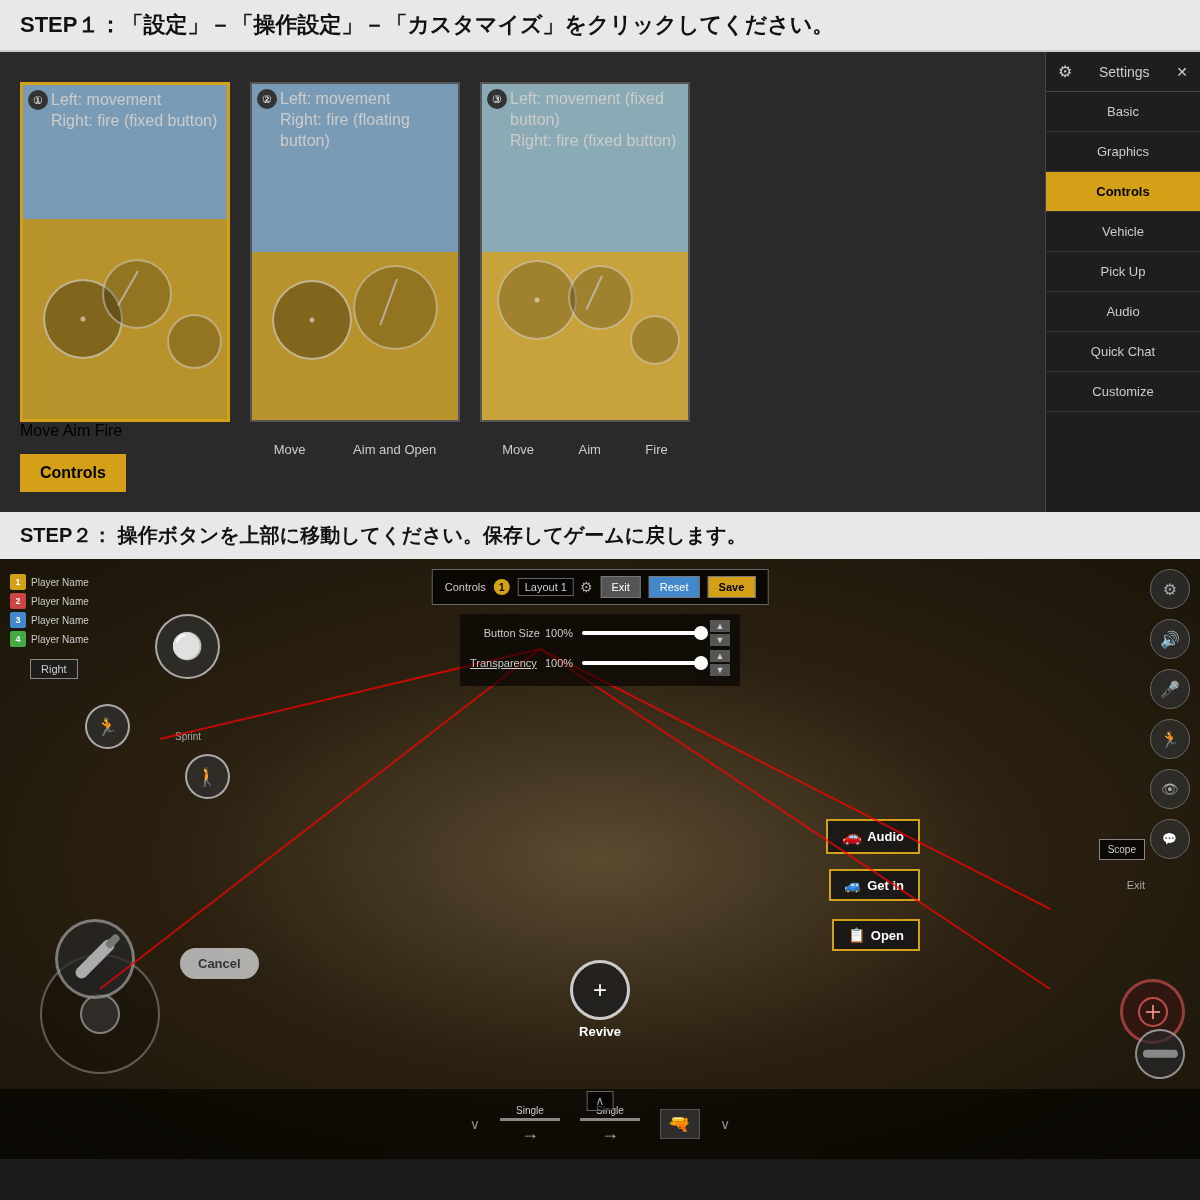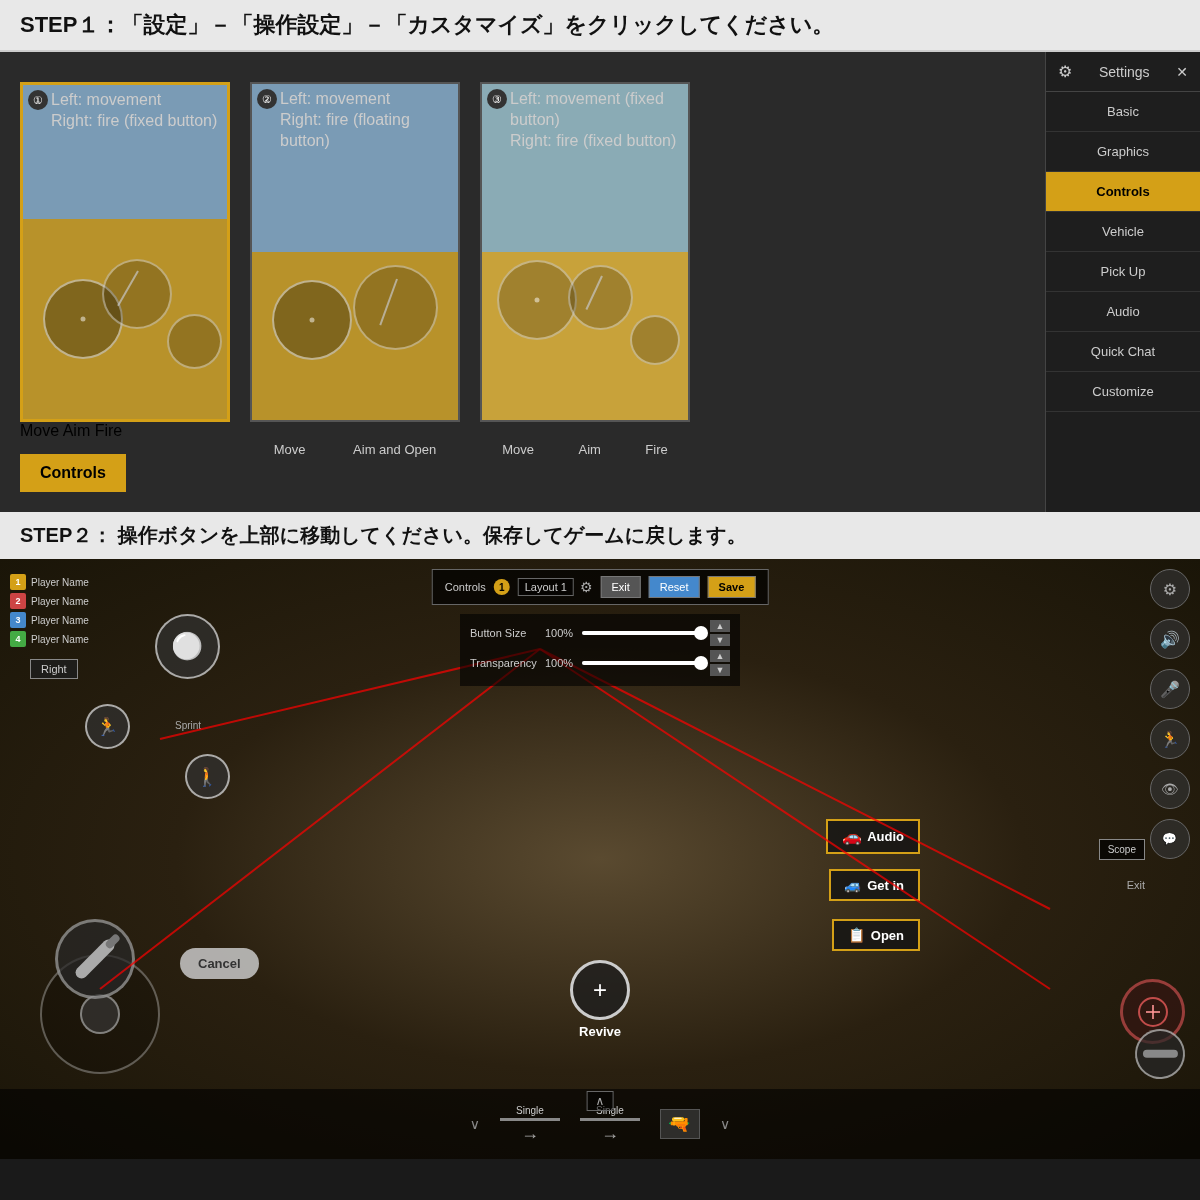--- a/index.html
+++ b/index.html
@@ -630,21 +630,21 @@
     <div class="team-item">
       <div class="team-num n4">4</div>
       <span class="team-name">Player Name</span>
     </div>
   </div>
 
   <div class="follow-btn" style="top:100px; left:30px;">
     <span>Right</span>
   </div>
 
-  <div class="sprint-label" style="top:161px; left:175px;">
+  <div class="sprint-label" style="top:172px; left:175px;">
     <span>Sprint</span>
   </div>
 
   <div class="game-circle-btn" style="width:65px;height:65px;top:55px;left:155px;">
     <span style="font-size:26px;color:#888;">⚪</span>
   </div>
   <div class="game-circle-btn" style="width:45px;height:45px;top:145px;left:85px;">
     <span style="font-size:18px;">🏃</span>
   </div>
   <div class="game-circle-btn" style="width:45px;height:45px;top:195px;left:185px;">
@@ -672,33 +672,33 @@
       <span class="layout-name">Layout 1</span>
       <span style="color:#aaa;font-size:14px;cursor:pointer;">⚙</span>
     </div>
     <button class="ctrl-btn exit">Exit</button>
     <button class="ctrl-btn reset">Reset</button>
     <button class="ctrl-btn save">Save</button>
   </div>
 
   <div class="slider-section">
     <div class="slider-row">
-      <span style="min-width:70px;">Button Size</span>
+      <span style="min-width:70px;text-align:right;">Button Size</span>
       <span style="min-width:32px;">100%</span>
       <div class="slider-track">
         <div class="slider-fill" style="width:100%;"></div>
         <div class="slider-thumb" style="left:100%;"></div>
       </div>
       <div style="display:flex;flex-direction:column;gap:2px;margin-left:4px;">
         <div style="width:20px;height:12px;background:#555;display:flex;align-items:center;justify-content:center;font-size:9px;color:#ccc;">▲</div>
         <div style="width:20px;height:12px;background:#555;display:flex;align-items:center;justify-content:center;font-size:9px;color:#ccc;">▼</div>
       </div>
     </div>
     <div class="slider-row">
-      <span style="min-width:70px;">Transparency</span>
+      <span style="min-width:70px;text-decoration:underline;">Transparency</span>
       <span style="min-width:32px;">100%</span>
       <div class="slider-track">
         <div class="slider-fill" style="width:100%;"></div>
         <div class="slider-thumb" style="left:100%;"></div>
       </div>
       <div style="display:flex;flex-direction:column;gap:2px;margin-left:4px;">
         <div style="width:20px;height:12px;background:#555;display:flex;align-items:center;justify-content:center;font-size:9px;color:#ccc;">▲</div>
         <div style="width:20px;height:12px;background:#555;display:flex;align-items:center;justify-content:center;font-size:9px;color:#ccc;">▼</div>
       </div>
     </div>

